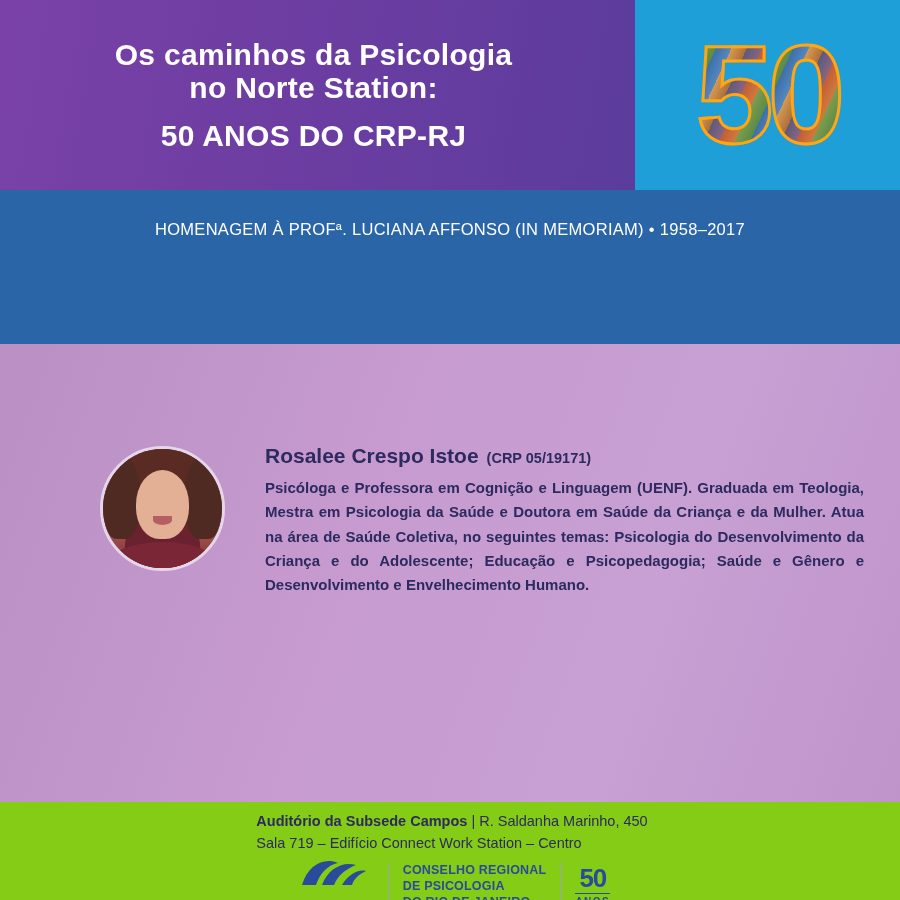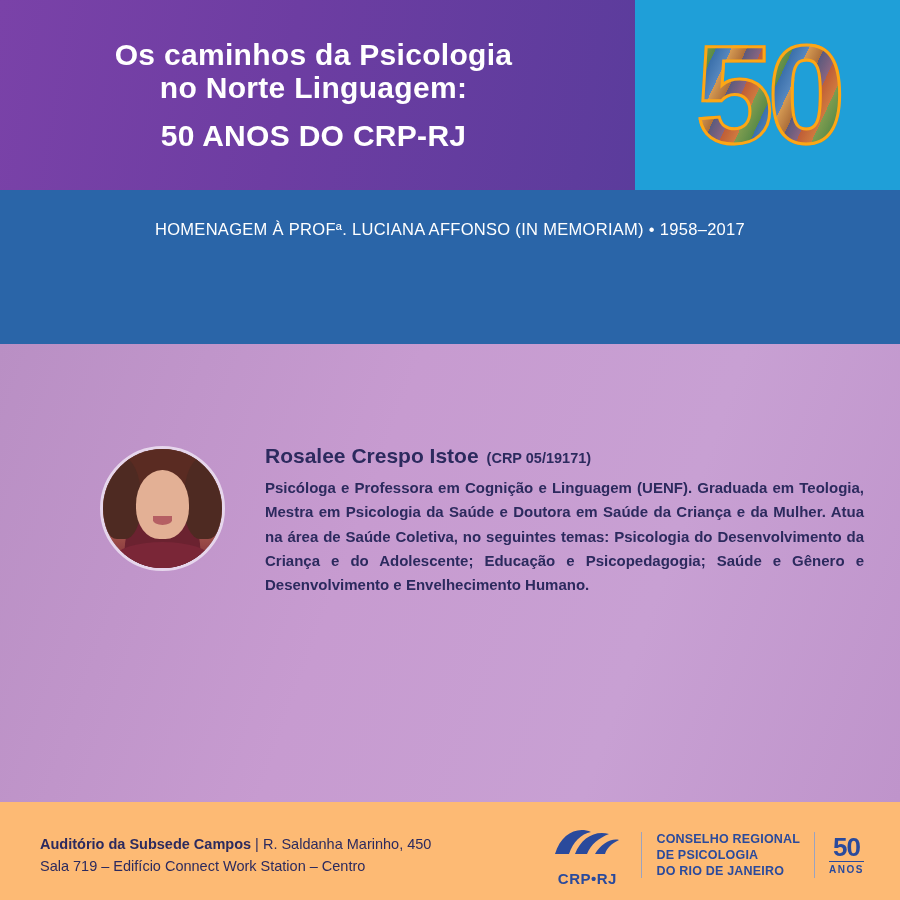--- a/index.html
+++ b/index.html
@@ -185,26 +185,27 @@
     color: #2c2a5e;
     font-size: 15px;
     line-height: 1.62;
     font-weight: bold;
     text-align: justify;
   }
 
   
   .footer {
     height: 98px;
-    background: #fdba74;
+    background: #84cc16;
     display: flex;
     align-items: center;
     justify-content: space-between;
     padding: 8px 36px 0 40px;
     border-top: 0;
+    flex-direction: column;
   }
   .venue {
     color: #2c2a5e;
     font-size: 14.5px;
     line-height: 1.55;
     font-weight: bold;
   }
   .venue .light { font-weight: normal; }
   .footer-logos {
     display: flex;
@@ -247,21 +248,21 @@
   }
 </style>
 </head>
 <body>
 
 <div class="poster">
 
   <div class="top-banner">
     <div class="title-area">
       <div class="title-line l1">Os caminhos da Psicologia</div>
-      <div class="title-line l2">no Norte Linguagem:</div>
+      <div class="title-line l2">no Norte Station:</div>
       <div class="title-line l3">50 ANOS DO CRP-RJ</div>
     </div>
     <div class="logo-area">
       <div class="fifty-wrap">
         <div class="fifty-text">50</div>
       </div>
     </div>
   </div>
 
 

